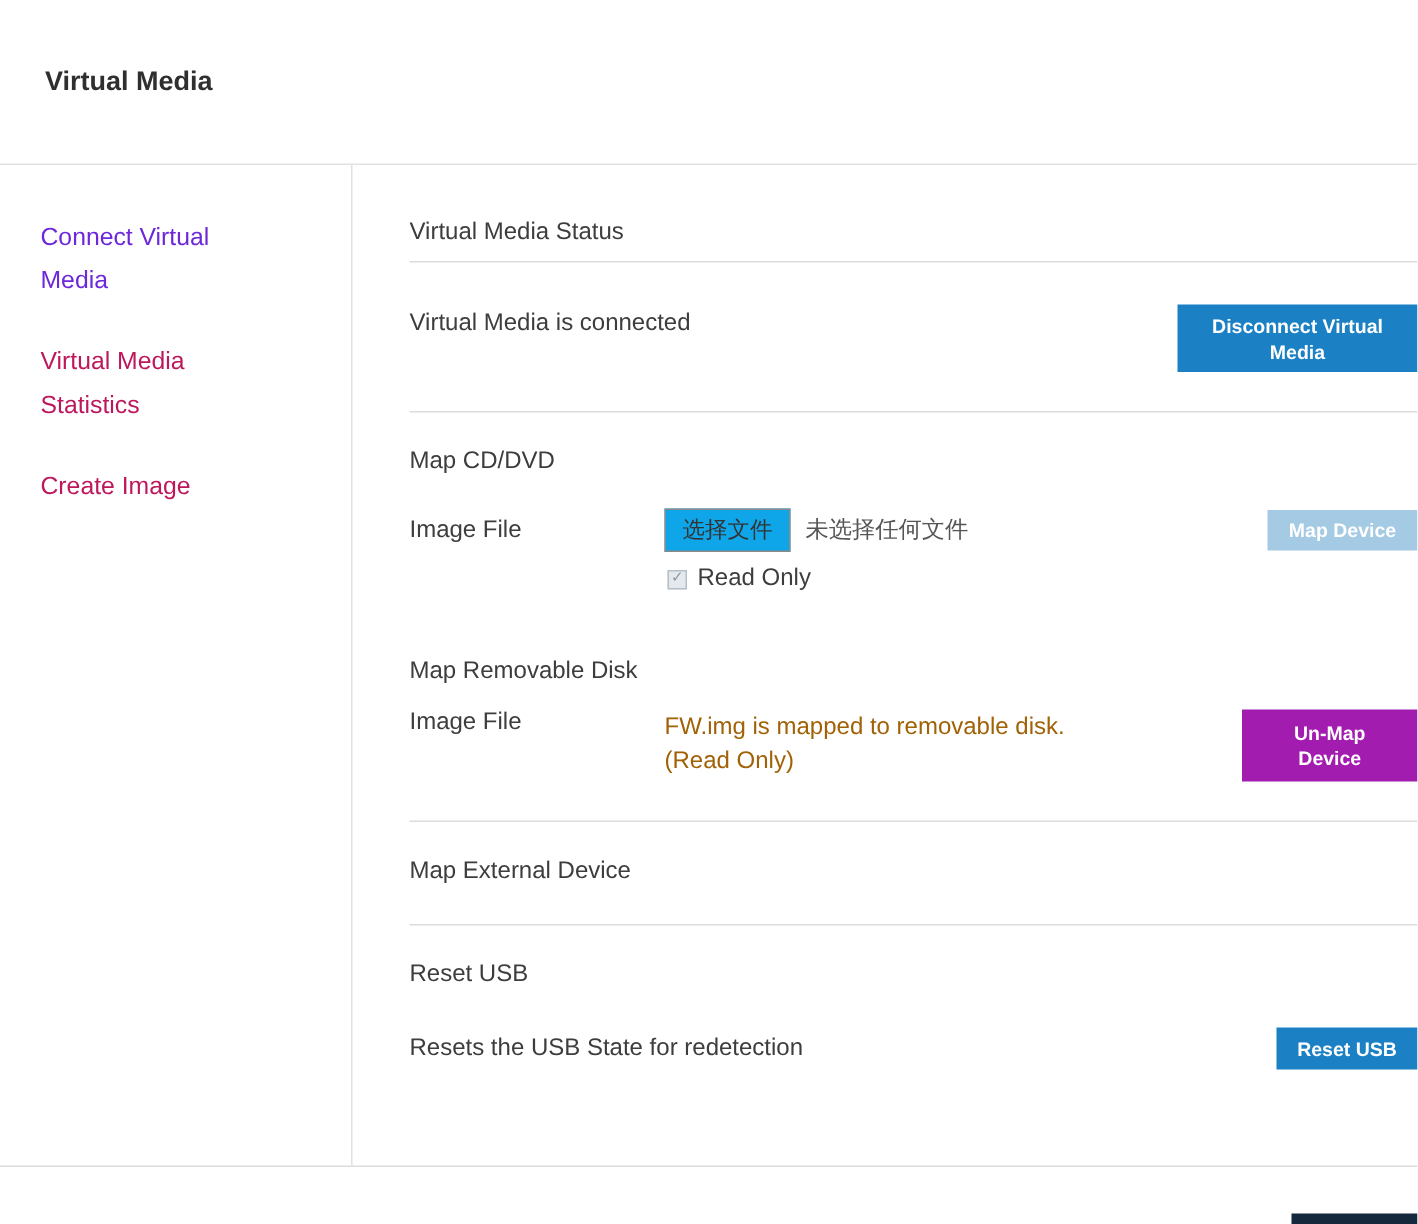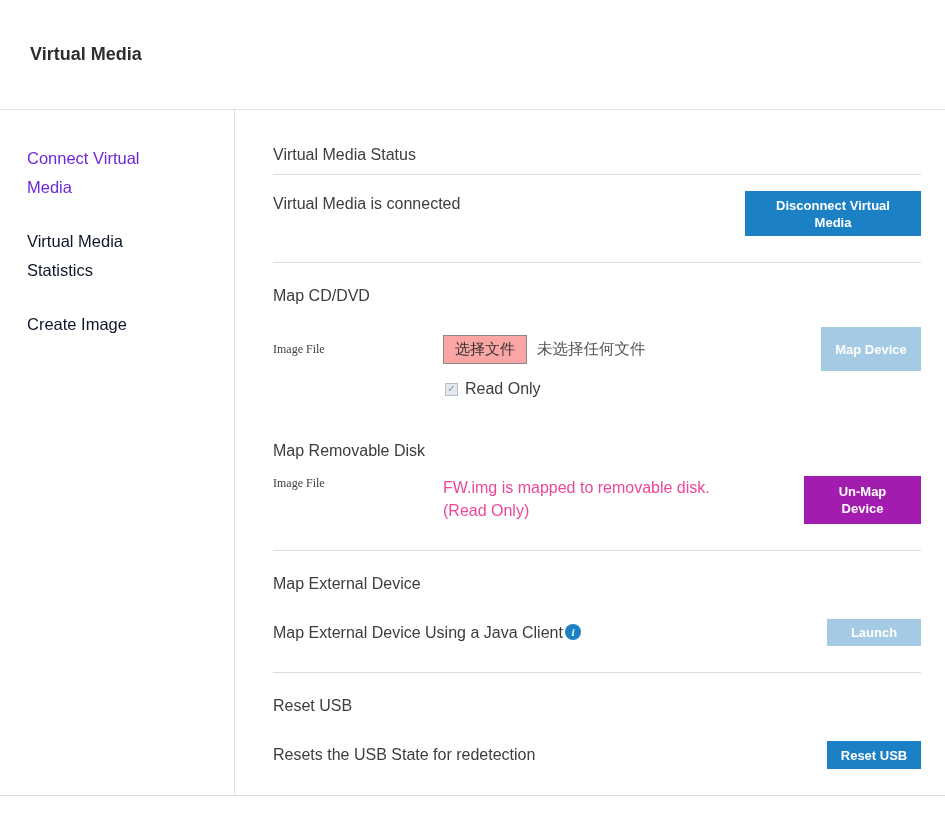--- a/index.html
+++ b/index.html
@@ -31,28 +31,28 @@
   .sidebar {
     width: 235px;
     flex: 0 0 235px;
     border-right: 1px solid #e2e2e2;
     padding: 34px 0 0 27px;
   }
   .nav-item {
     width: 150px;
     font-size: 16.5px;
     line-height: 29px;
-    color: #0f172a;
+    color: #be185d;
     margin-bottom: 25px;
     cursor: pointer;
   }
   .nav-item.active { color: #6d28d9; }
   .content {
     flex: 1;
-    padding: 36px 24px 26px 38px;
+    padding: 36px 0 26px 38px;
   }
   .section-heading {
     font-size: 16px; font-weight: 400; color: #3d3d3d; margin: 0;
   }
   .heading-underlined {
     padding-bottom: 10px;
     border-bottom: 1px solid #dcdcdc;
   }
   .row {
     display: flex; justify-content: space-between; align-items: flex-start;
@@ -66,57 +66,57 @@
   
   .btn {
     border: none; color: #ffffff; font-weight: 700; font-size: 13px;
     font-family: inherit; cursor: pointer; text-align: center;
     display: flex; align-items: center; justify-content: center;
     line-height: 17px;
   }
   .btn-primary { background: #1b80c4; }
   .btn-disabled { background: #a5cae4; cursor: default; }
   .btn-gray { background: #a21caf; }
-  .btn-disconnect { width: 176px; height: 45px; padding: 0 18px; }
-  .btn-map { width: 100px; height: 44px; }
+  .btn-disconnect { width: 160px; height: 45px; padding: 0 18px; }
+  .btn-map { width: 100px; height: 27px; }
   .btn-unmap { width: 117px; height: 48px; padding: 0 24px; }
   .btn-launch { width: 94px; height: 27px; }
   .btn-reset { width: 94px; height: 28px; }
   
-  .status-row { margin-top: 16px; }
+  .status-row { margin-top: 28px; }
   .status-row .msg { margin-top: 4px; }
   .status-hr { margin-top: 28px; }
   
   .cd-heading { margin-bottom: 22px; }
-  .label-col { width: 170px; flex: 0 0 170px; font-size: 12px; color: #3d3d3d; font-family: Liberation Serif, serif; }
+  .label-col { width: 170px; flex: 0 0 170px; font-size: 16px; color: #3d3d3d; }
   .file-group { flex: 1; display: flex; align-items: center; gap: 10px; }
   .choose-file-btn {
     font-family: inherit;
     font-size: 15px; color: #333333;
-    background: #fca5a5;
+    background: #0ea5e9;
     border: 1px solid #8a8a8a;
     padding: 4px 11px;
     cursor: pointer;
   }
   .no-file-text { font-size: 15.5px; color: #555555; }
   .readonly-row {
     margin-top: 9px; margin-left: 172px;
     display: flex; align-items: center; gap: 7px;
   }
   .checkbox {
     width: 13px; height: 13px;
     background: #e3e9ee;
     border: 1px solid #b7bfc6;
     display: inline-flex; align-items: center; justify-content: center;
     font-size: 10px; color: #8a97a2; line-height: 1;
   }
   .readonly-label { font-size: 16px; color: #3d3d3d; }
   
   .removable-heading { margin-top: 44px; margin-bottom: 16px; }
-  .removable-msg { flex: 1; font-size: 16px; color: #ec4899; line-height: 23px; }
+  .removable-msg { flex: 1; font-size: 16px; color: #a16207; line-height: 23px; }
   
   .external-heading { margin-bottom: 26px; }
   .info-icon {
     display: inline-flex; align-items: center; justify-content: center;
     width: 16px; height: 16px; border-radius: 50%;
     background: #1b80c4; color: #ffffff;
     font-size: 11px; font-weight: 700; font-style: italic;
     vertical-align: 2px; margin-left: 2px;
     cursor: pointer;
     font-family: "Liberation Serif", serif;
@@ -183,26 +183,20 @@
           <div>FW.img is mapped to removable disk.</div>
           <div>(Read Only)</div>
         </div>
         <button class="btn btn-gray btn-unmap">Un-Map Device</button>
       </div>
       <hr class="section-divider">
     </section>
 
     <section>
       <h2 class="section-heading external-heading">Map External Device</h2>
-      <div class="row row-center">
-        <span class="msg">
-          <span>Map External Device Using a Java Client</span><span class="info-icon">i</span>
-        </span>
-        <button class="btn btn-disabled btn-launch">Launch</button>
-      </div>
       <hr class="section-divider">
     </section>
 
     <section>
       <h2 class="section-heading usb-heading">Reset USB</h2>
       <div class="row row-center">
         <span class="msg">Resets the USB State for redetection</span>
         <button class="btn btn-primary btn-reset">Reset USB</button>
       </div>
     </section>

